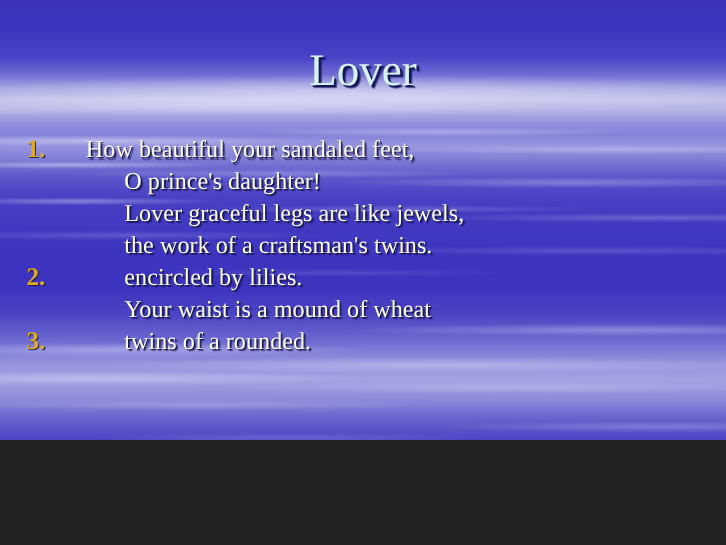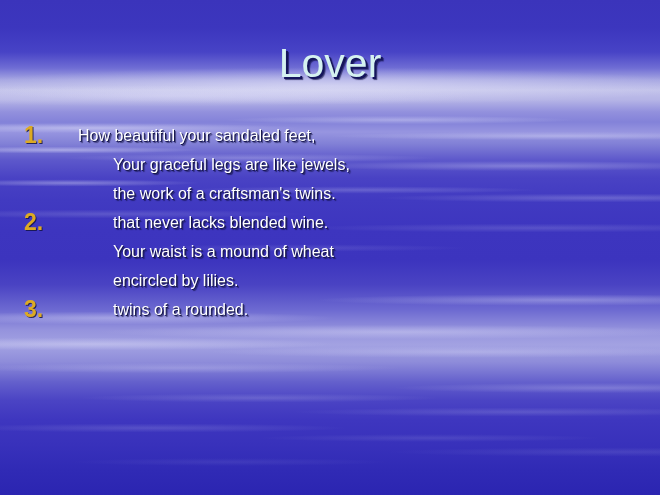--- a/index.html
+++ b/index.html
@@ -4,23 +4,23 @@
 <title>Slide</title>
 <style>
   html, body {
     margin: 0;
     padding: 0;
     background: #222;
   }
   #slide {
     position: relative;
     width: 660px;
-    height: 495px;
+    height: 400px;
     overflow: hidden;
-    font-family: Liberation Sans, sans-serif;
+    font-family: Liberation Serif, serif;
     -webkit-font-smoothing: antialiased;
   }
 
   
   .bg-layer {
     position: absolute;
     left: 0; top: 0;
     width: 660px; height: 495px;
     pointer-events: none;
   }
@@ -140,21 +140,21 @@
     font-weight: 700;
     color: #ddaa22;
     text-shadow: 1px 1px 0 rgba(20,20,70,0.85);
   }
   .item-lines {
     margin: 0;
     padding: 0;
     list-style: none;
   }
   .poem-line {
-    font-size: 16px;
+    font-size: 22px;
     line-height: 29px;
     font-weight: 400;
     color: #ffffff;
     text-shadow:
        1px 1px 0 #18184e,
        2px 2px 1px rgba(12,12,60,0.6);
     white-space: nowrap;
     padding-left: 113px;
   }
   .poem-line.first-line {
@@ -173,31 +173,31 @@
   <div class="bg-layer bg-streaks-c"></div>
 
   <div id="title">Lover</div>
 
   <div id="body-list">
 
     <div class="poem-item">
       <div class="item-number">1.</div>
       <div class="item-lines">
         <div class="poem-line first-line">How beautiful your sandaled feet,</div>
-        <div class="poem-line">Your graceful legs are like jewels,</div>
+        <div class="poem-line">O prince's daughter!</div>
+        <div class="poem-line">Lover graceful legs are like jewels,</div>
         <div class="poem-line">the work of a craftsman's twins.</div>
       </div>
     </div>
 
     <div class="poem-item">
       <div class="item-number">2.</div>
       <div class="item-lines">
-        <div class="poem-line">that never lacks blended wine.</div>
+        <div class="poem-line">encircled by lilies.</div>
         <div class="poem-line">Your waist is a mound of wheat</div>
-        <div class="poem-line">encircled by lilies.</div>
       </div>
     </div>
 
     <div class="poem-item">
       <div class="item-number">3.</div>
       <div class="item-lines">
         <div class="poem-line">twins of a rounded.</div>
       </div>
     </div>
 

